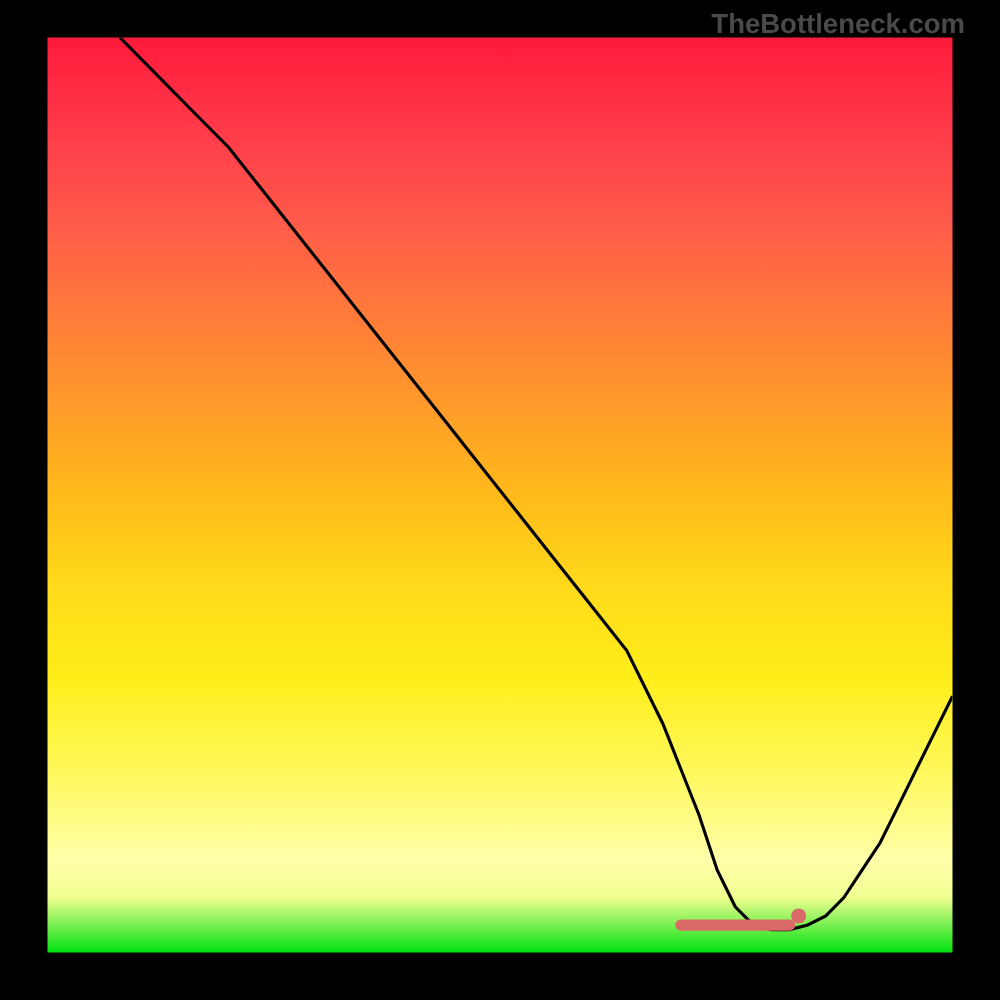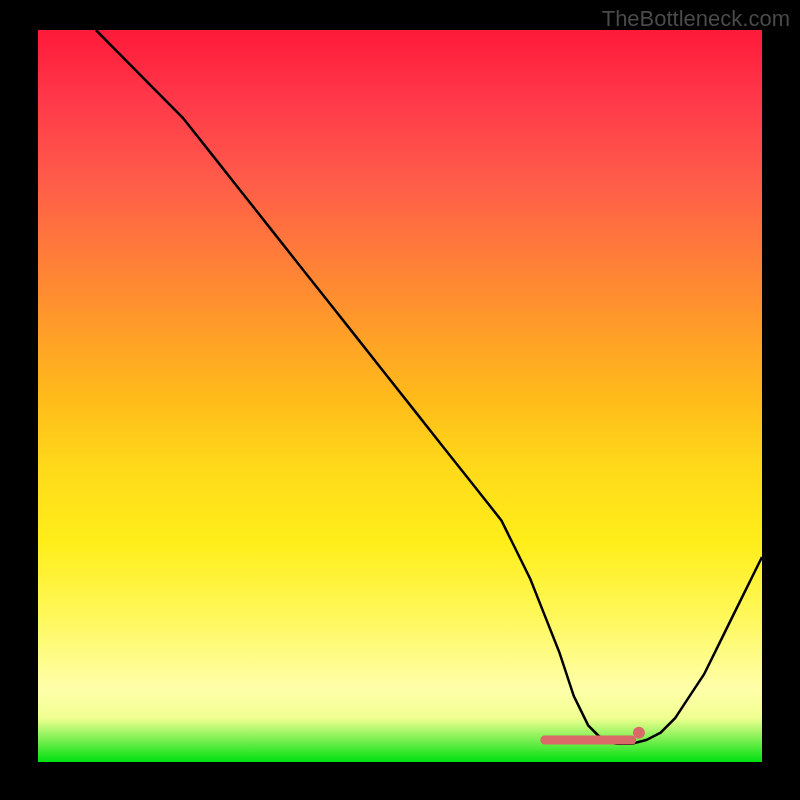--- a/index.html
+++ b/index.html
@@ -7,24 +7,24 @@
     padding: 0;
     background: #000;
     width: 800px;
     height: 800px;
     position: relative;
     font-family: Arial, Helvetica, sans-serif;
   }
   .watermark {
     position: absolute;
     top: 6px;
-    right: 10px;
+    right: 28px;
     color: #4a4a4a;
     font-size: 22px;
-    font-weight: normal;
+    font-weight: bold;
     z-index: 10;
   }
   .plot-area {
     position: absolute;
     left: 38px;
     top: 30px;
     width: 724px;
     height: 732px;
     background: linear-gradient(to bottom,
       #ff1a3a 0%,

